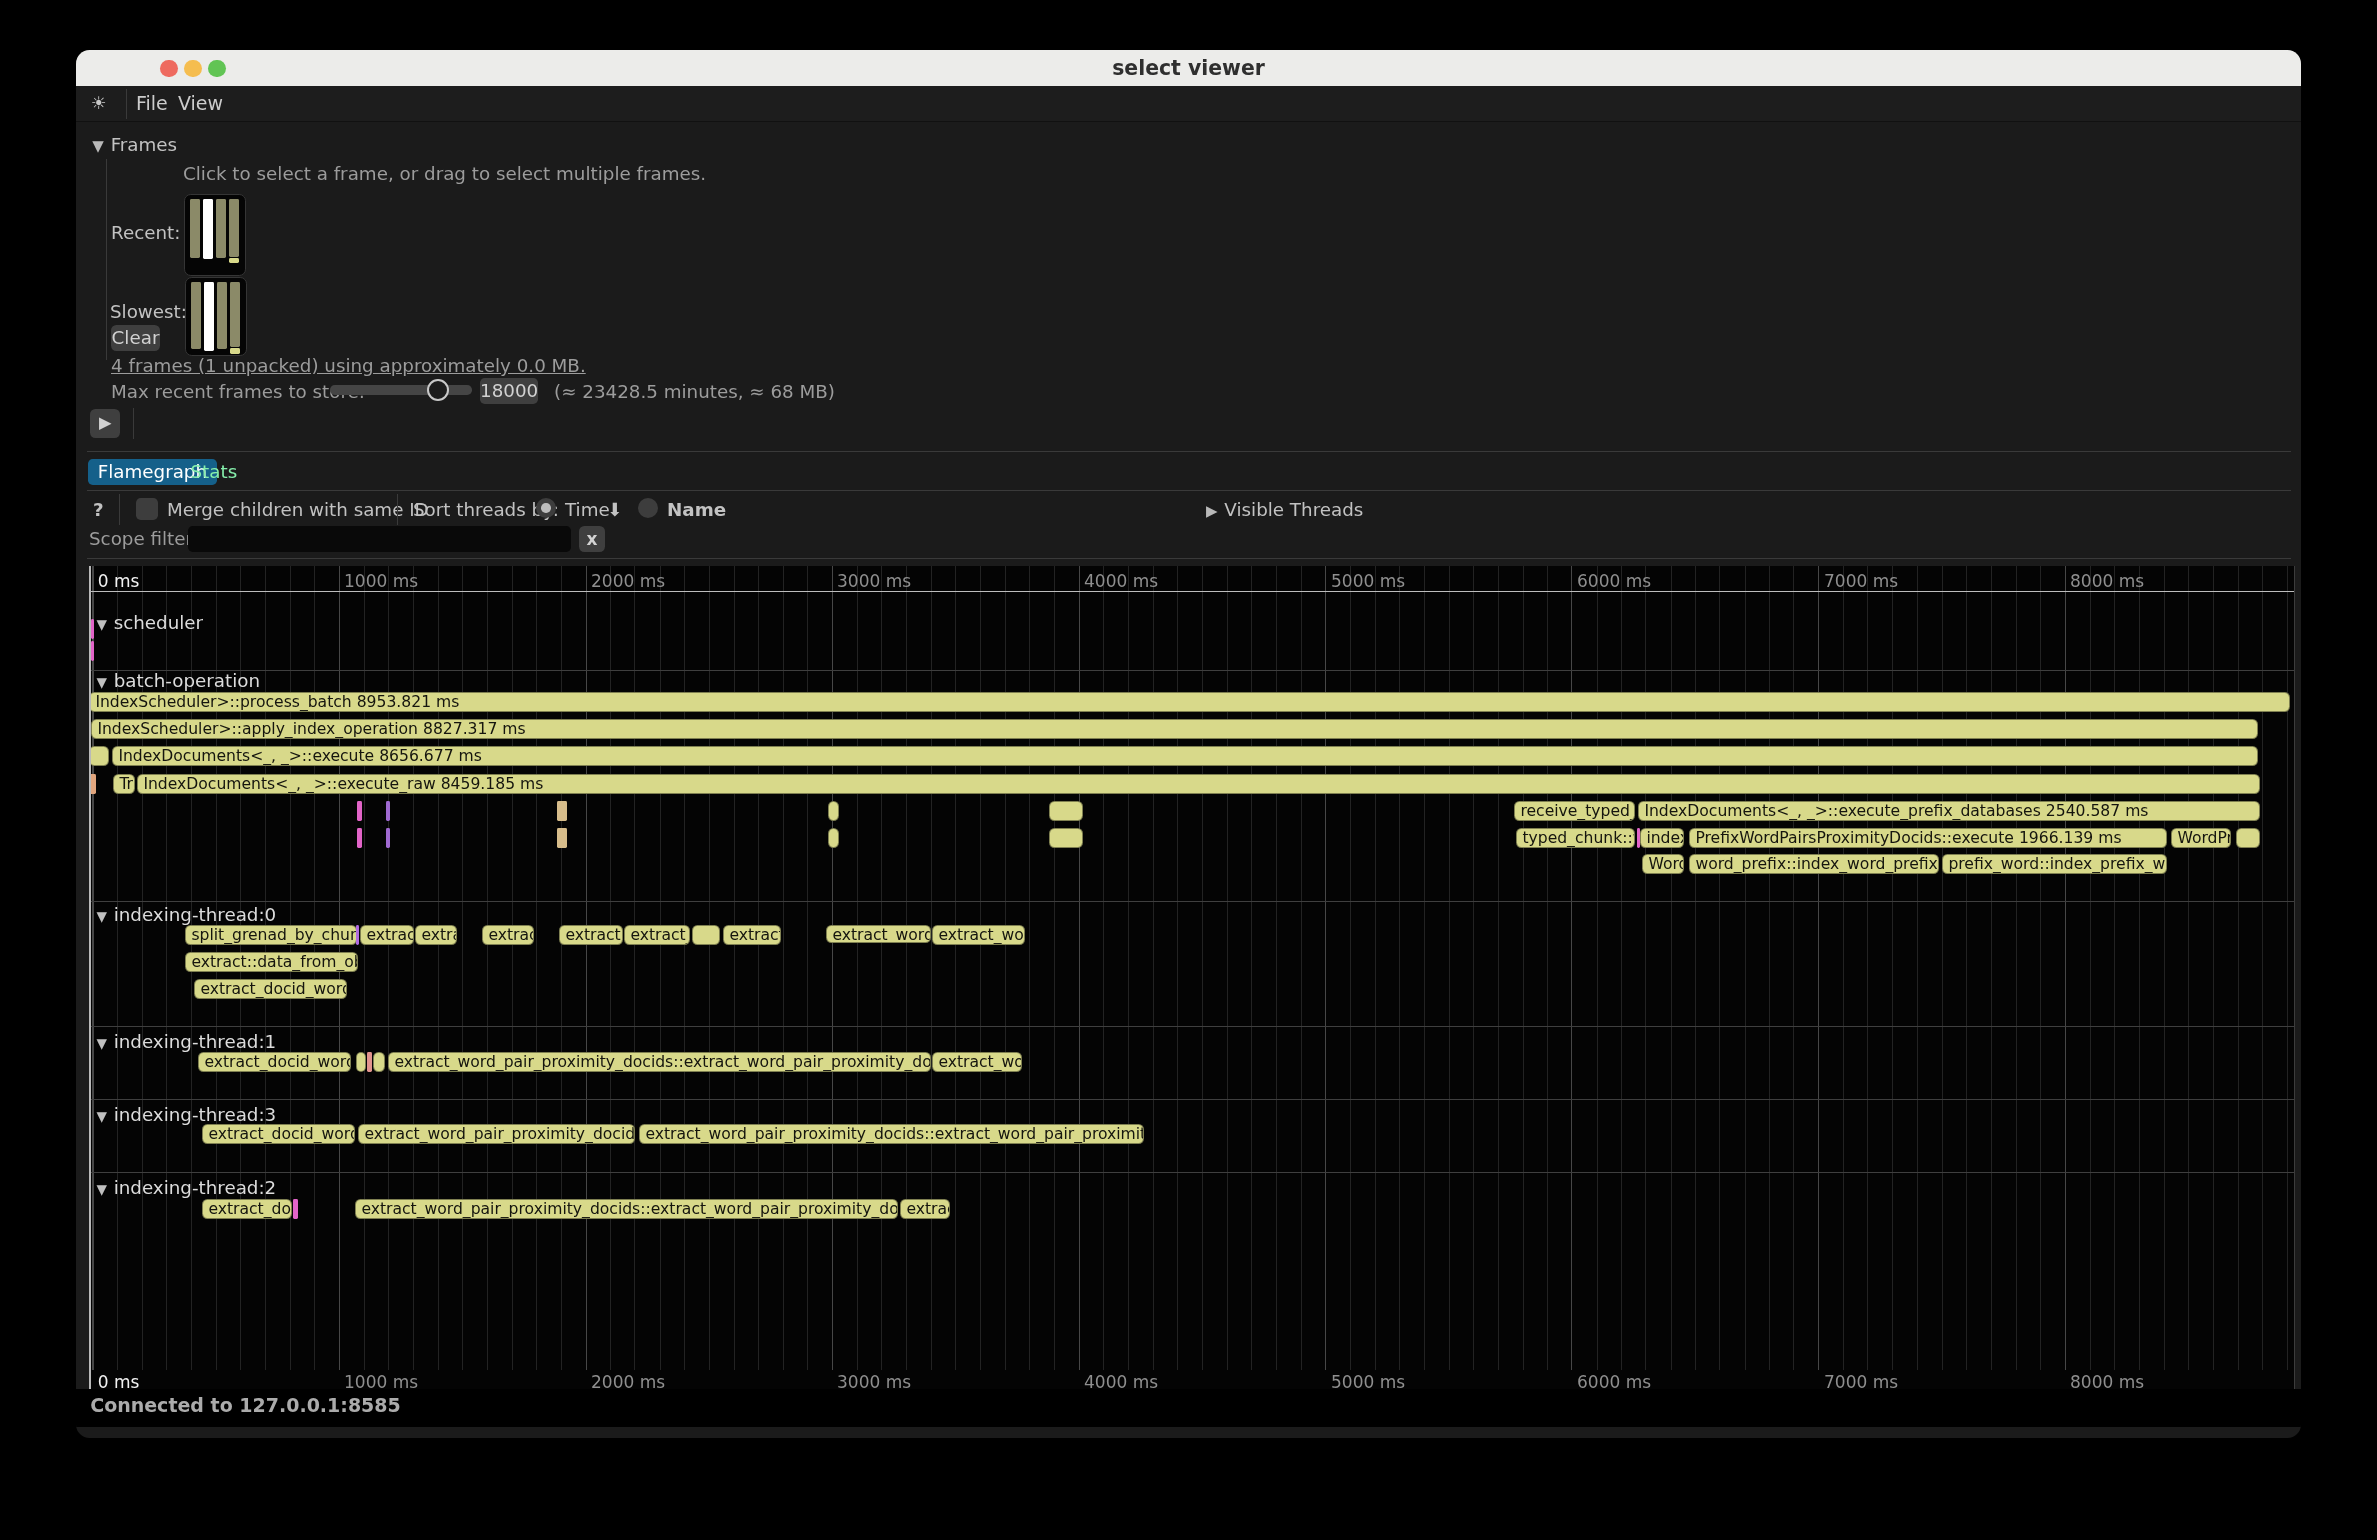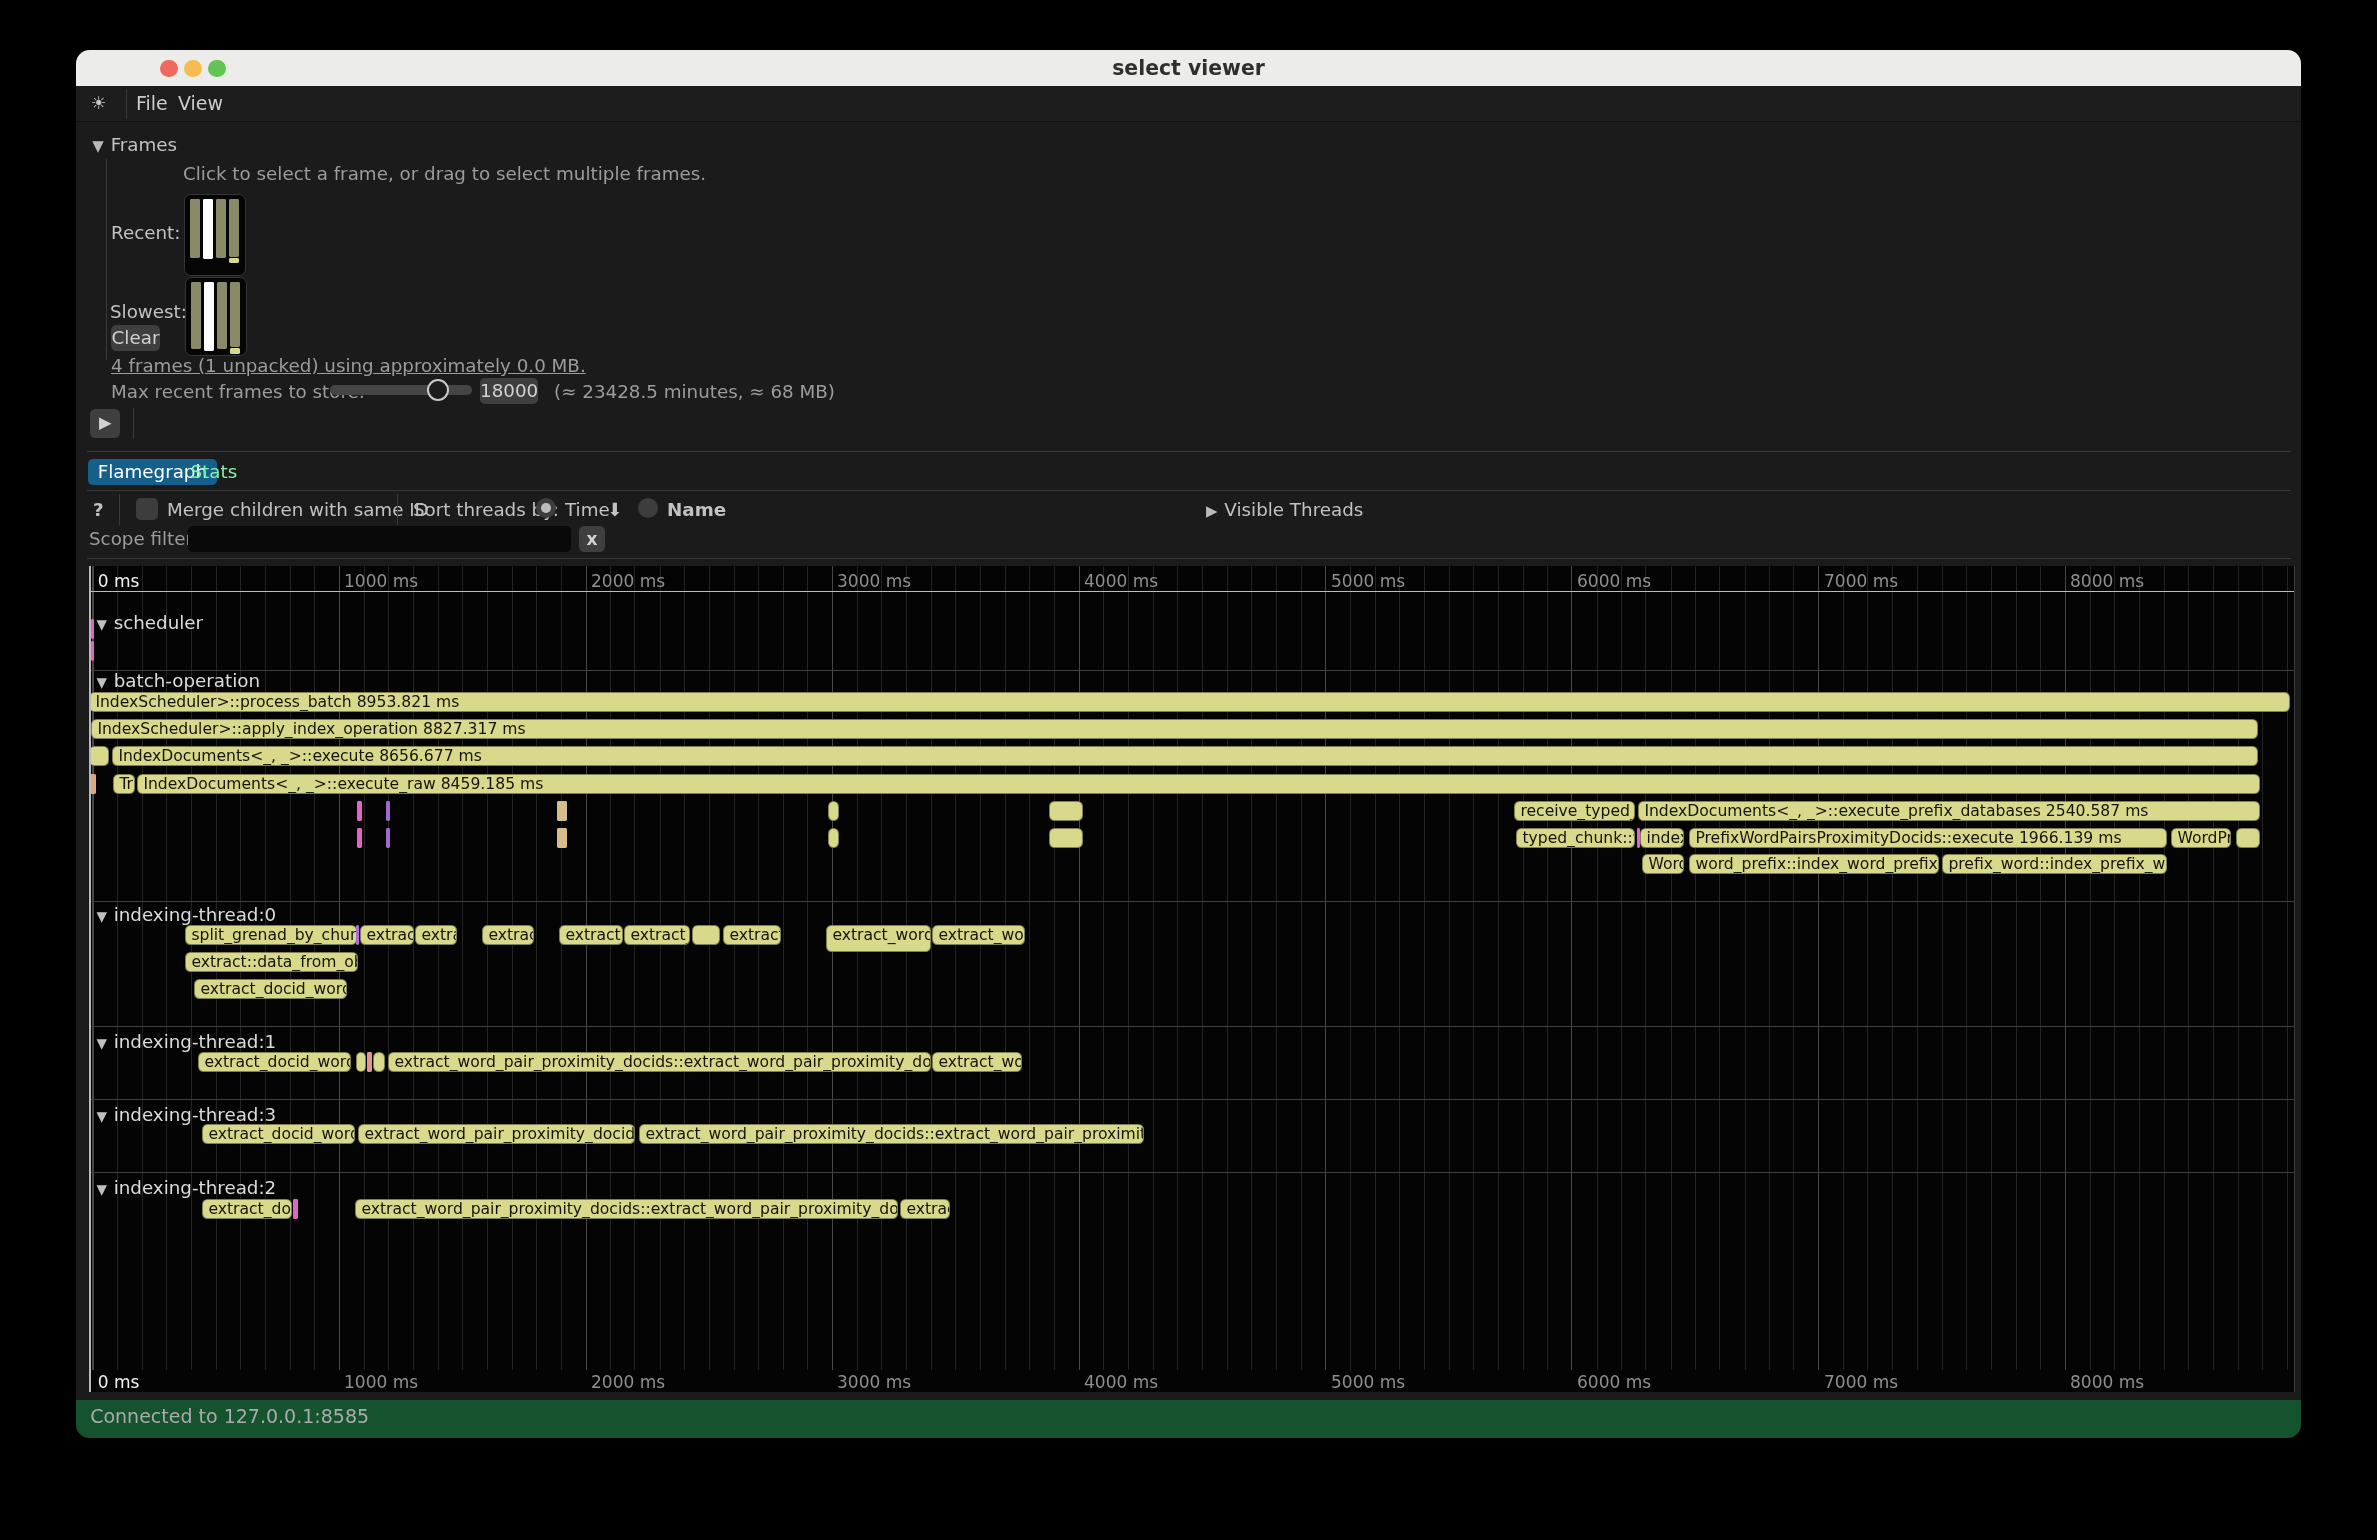--- a/index.html
+++ b/index.html
@@ -50,21 +50,21 @@
   .fg-topline{position:absolute;left:0;top:25px;width:100%;height:1.4px;background:#bdbdbd;}
   .tick-label{position:absolute;font-size:17px;color:#8f8f8f;white-space:nowrap;}
   .tick-label.zero{color:#f2f2f2;}
   .fg-sep{position:absolute;left:0;width:100%;height:1.4px;background:#3f3f3f;}
   .thread-header{position:absolute;font-size:18.3px;color:#dcdcdc;white-space:nowrap;}
   .thread-header .tarrow{font-size:13.6px;color:#c0c0c0;margin-right:6.8px;}
   .span{position:absolute;height:20.4px;border-radius:5.4px;box-sizing:border-box;border:1.4px solid rgba(20,20,10,.45);
         overflow:hidden;white-space:nowrap;font-size:15.6px;line-height:18.3px;color:#15150e;padding-left:5.4px;}
   .span.thin{border:none;border-radius:1.4px;padding:0;}
   
-  .statusbar{position:absolute;left:0;bottom:0;width:100%;height:38px;background:#14532d;}
+  .statusbar{position:absolute;left:0;bottom:11px;width:100%;height:38px;background:#000000;font-weight:bold;}
   .statusbar .txt{position:absolute;left:14.2px;top:5.4px;font-size:19px;color:#ababab;}
 </style>
 </head>
 <body>
 
 <div class="screen">
   <div class="window">
 
     <div class="titlebar">
       <div class="tl red"></div>
@@ -299,21 +299,21 @@
           <div class="thread-header" style="left: 5.4px; top: 338px;"><span class="tarrow">▼</span><span>indexing-thread:0</span></div>
           <div class="span" style="left: 94px; top: 359px; width: 172px; height: 20.4px; background: rgb(216, 217, 138);">split_grenad_by_chun</div>
           <div class="span thin" style="left: 265px; top: 359px; width: 2.7px; height: 20.4px; background: rgb(176, 106, 224);"></div>
           <div class="span" style="left: 269px; top: 359px; width: 54px; height: 20.4px; background: rgb(216, 217, 138);">extract</div>
           <div class="span" style="left: 324px; top: 359px; width: 42px; height: 20.4px; background: rgb(216, 217, 138);">extra</div>
           <div class="span" style="left: 391px; top: 359px; width: 52px; height: 20.4px; background: rgb(216, 217, 138);">extrac</div>
           <div class="span" style="left: 468px; top: 359px; width: 64px; height: 20.4px; background: rgb(216, 217, 138);">extract_</div>
           <div class="span" style="left: 533px; top: 359px; width: 66px; height: 20.4px; background: rgb(216, 217, 138);">extract_</div>
           <div class="span" style="left: 601px; top: 359px; width: 28px; height: 20.4px; background: rgb(216, 217, 138);"></div>
           <div class="span" style="left: 632px; top: 359px; width: 58px; height: 20.4px; background: rgb(216, 217, 138);">extract</div>
-          <div class="span" style="left: 735px; top: 359px; width: 105px; height: 27px; background: rgb(216, 217, 138);">extract_word</div>
+          <div class="span" style="left: 735px; top: 359px; width: 105px; height: 18px; background: rgb(216, 217, 138);">extract_word</div>
           <div class="span" style="left: 841px; top: 359px; width: 93px; height: 20.4px; background: rgb(216, 217, 138);">extract_wo</div>
           <div class="span" style="left: 94px; top: 386px; width: 173px; height: 20.4px; background: rgb(216, 217, 138);">extract::data_from_ob</div>
           <div class="span" style="left: 103px; top: 413px; width: 153px; height: 20.4px; background: rgb(216, 217, 138);">extract_docid_word</div>
           <div class="thread-header" style="left: 5.4px; top: 465px;"><span class="tarrow">▼</span><span>indexing-thread:1</span></div>
           <div class="span" style="left: 107px; top: 486px; width: 153px; height: 20.4px; background: rgb(216, 217, 138);">extract_docid_word</div>
           <div class="span" style="left: 265px; top: 486px; width: 10.2px; height: 20.4px; background: rgb(216, 217, 138);"></div>
           <div class="span thin" style="left: 276px; top: 486px; width: 5.4px; height: 20.4px; background: rgb(226, 148, 142);"></div>
           <div class="span" style="left: 282px; top: 486px; width: 12.2px; height: 20.4px; background: rgb(216, 217, 138);"></div>
           <div class="span" style="left: 297px; top: 486px; width: 543px; height: 20.4px; background: rgb(216, 217, 138);">extract_word_pair_proximity_docids::extract_word_pair_proximity_doc</div>
           <div class="span" style="left: 841px; top: 486px; width: 90px; height: 20.4px; background: rgb(216, 217, 138);">extract_wo</div>

